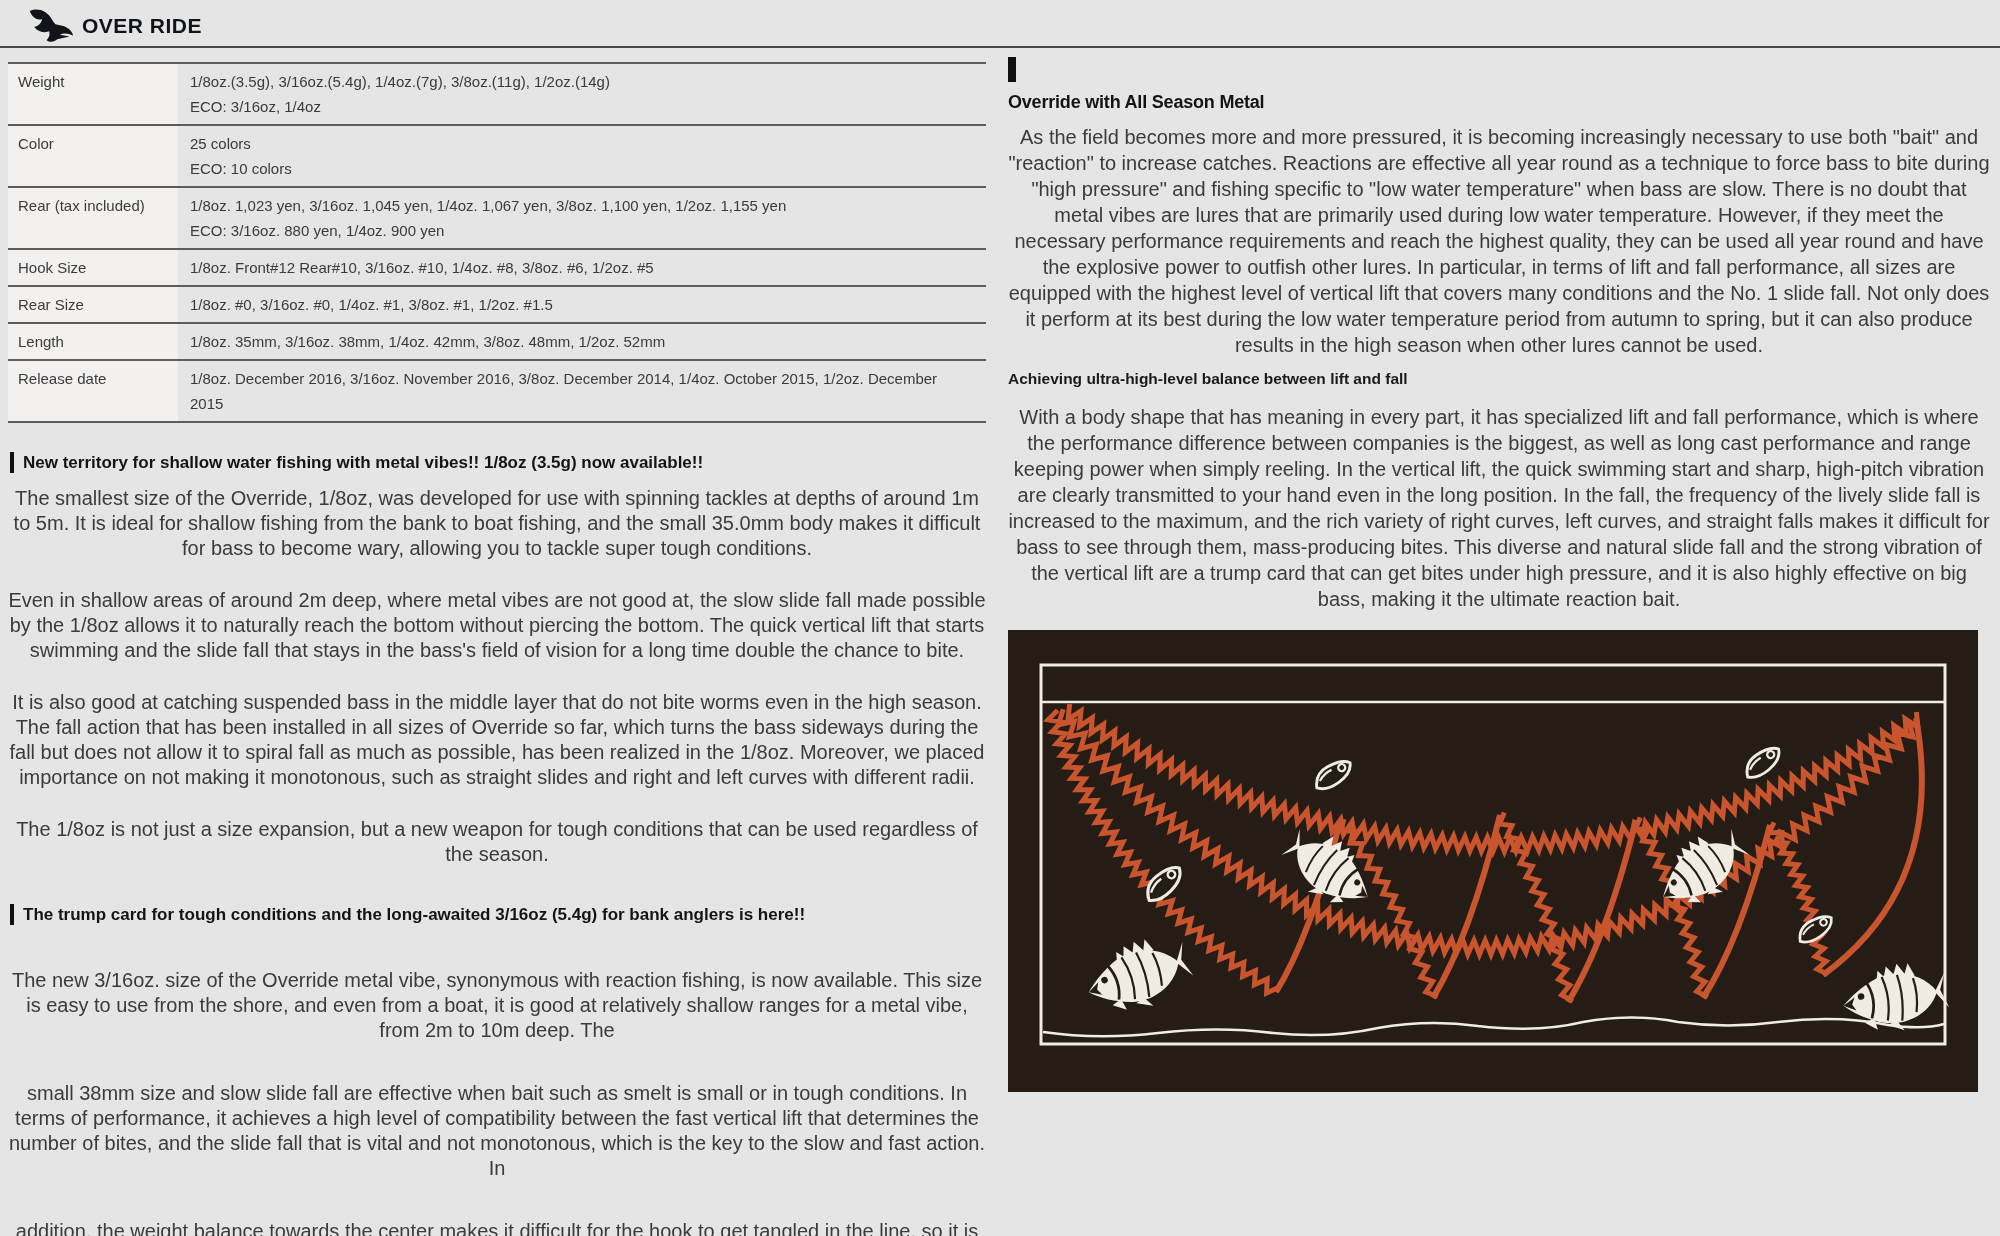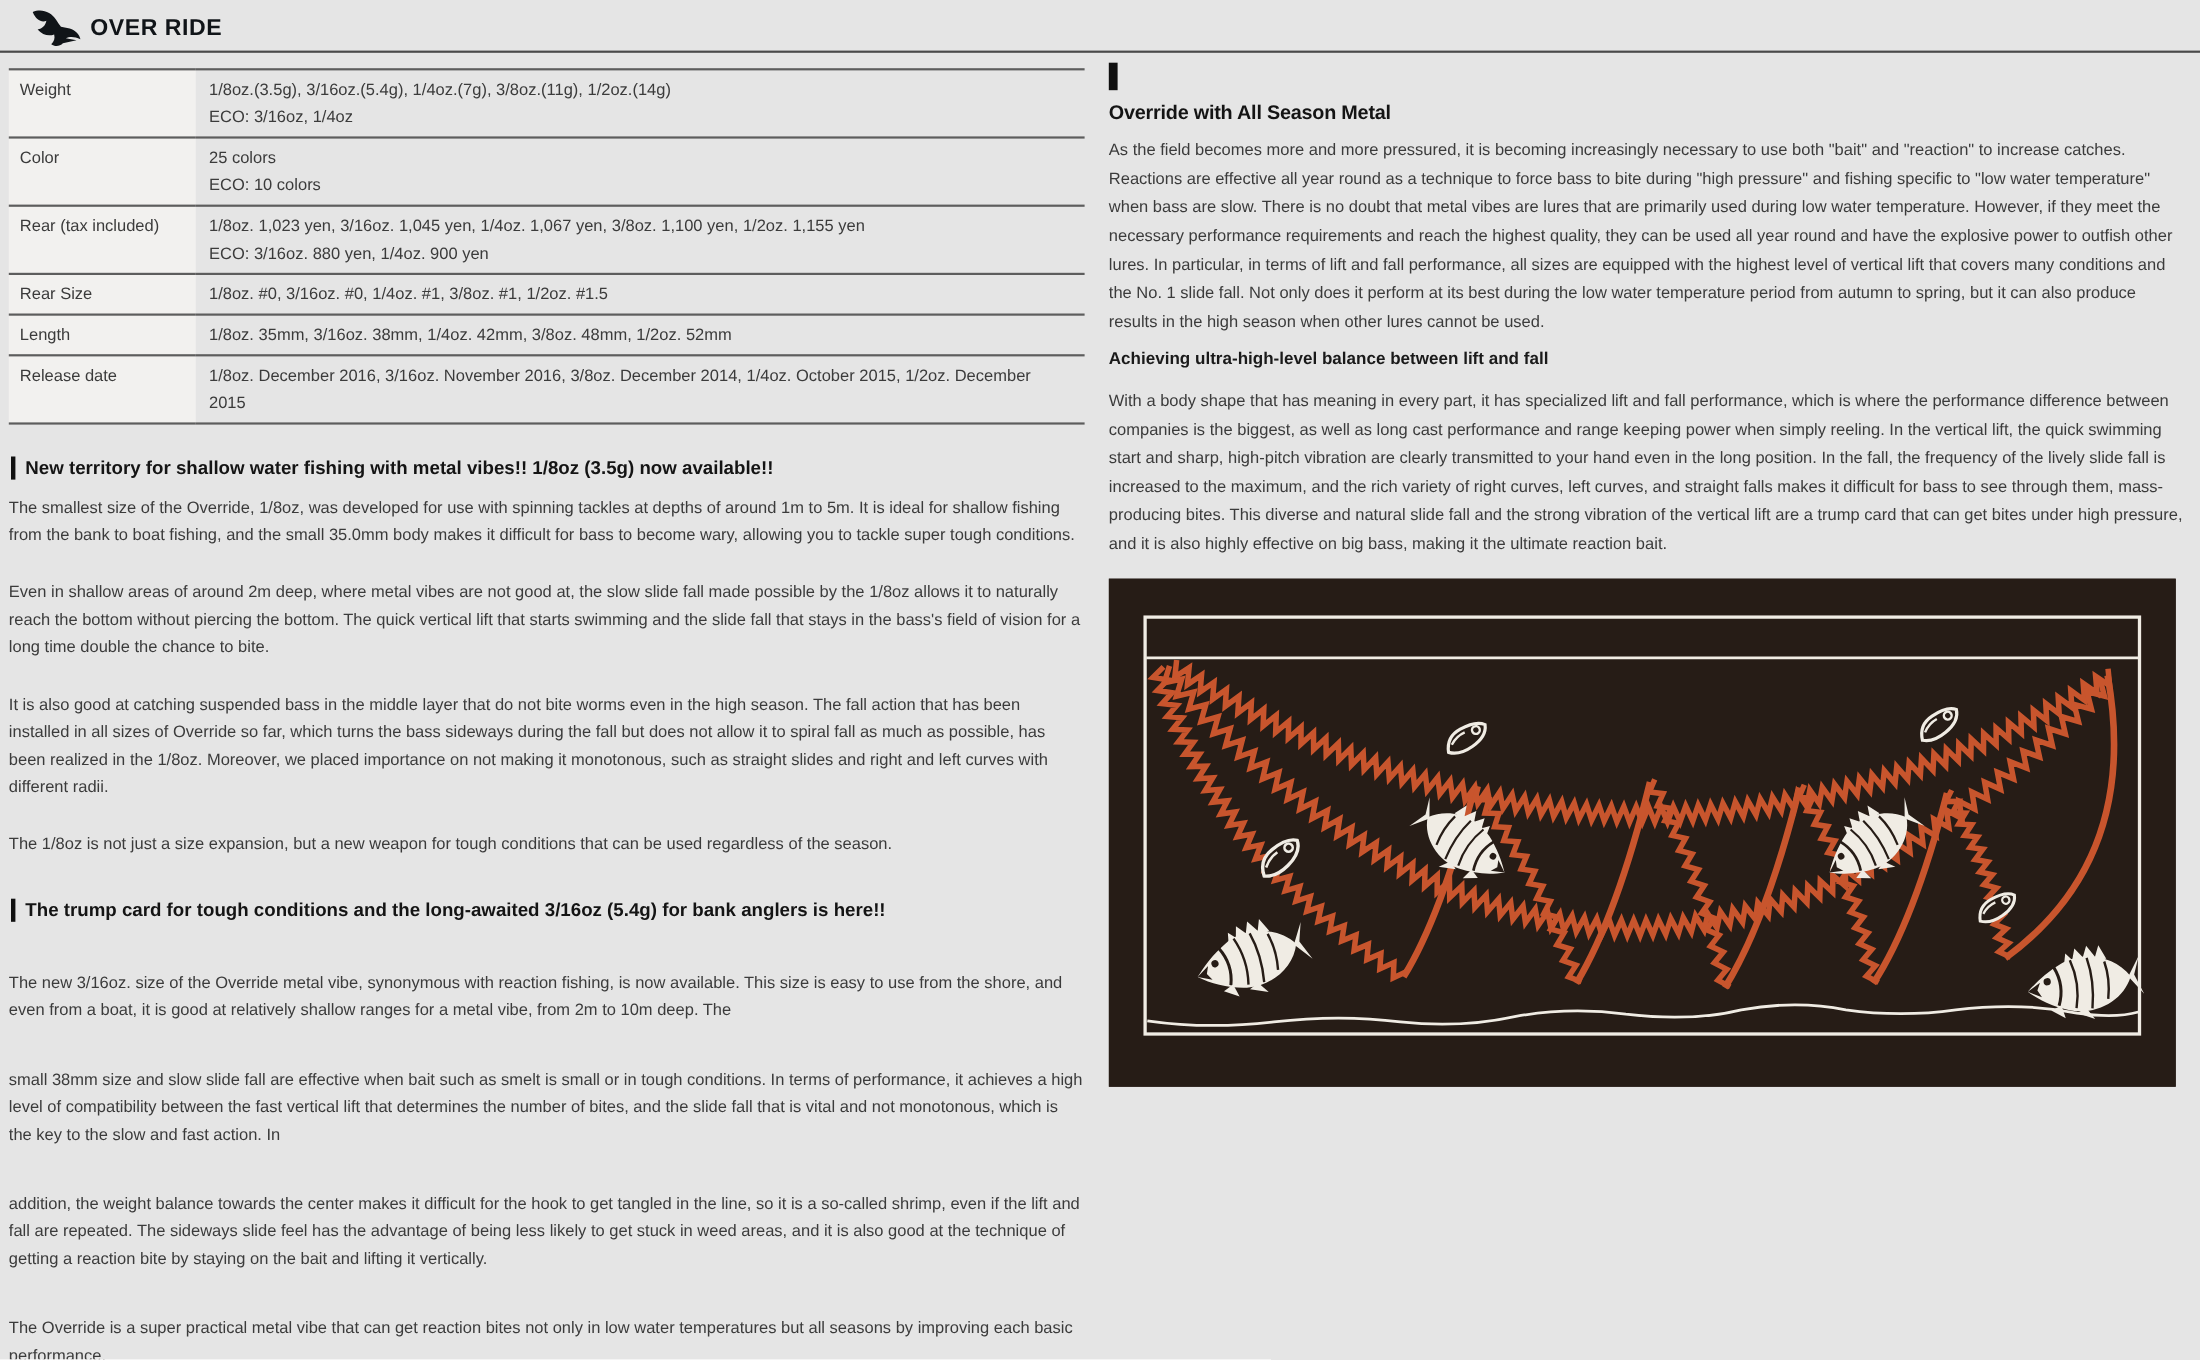--- a/index.html
+++ b/index.html
@@ -25,21 +25,21 @@
 
   
   .sec-h { display:flex; align-items:flex-start; gap:9px; margin:28px 0 0 2px;
            font-size:17px; font-weight:bold; color:#141414; line-height:23px; }
   .hbar { flex:0 0 auto; width:4px; height:21px; background:#101010; margin-top:1px; }
   .hbar.thick { width:8px; height:25px; }
   .col-right .sec-h { margin:0 0 10px 0; font-size:18px; letter-spacing:-0.2px;flex-direction:column; }
   .sub-h { font-size:15.5px; font-weight:bold; color:#1a1a1a; margin:0 0 16px 0; }
 
   
-  .paras p, .col-right p { font-size:15px; margin:0; }
+  .paras p, .col-right p { font-size:20px; margin:0;text-align:center; }
   .col-left  p { line-height:25px; margin-bottom:27px; }
   .col-right p { line-height:26px; }
   #s1-paras { margin-top:12px; }
   #s2-paras { margin-top:42px; }
   #s2-paras p { margin-bottom:38px; }
   .intro-p { margin-bottom:12px !important; }
   .body-p  { margin-bottom:18px !important; }
 
   
   .diagram { width:970px; height:462px; background:var(--diagram-bg,#261c16); margin-top:2px; }
@@ -66,20 +66,24 @@
             <th>Weight</th>
             <td>1/8oz.(3.5g), 3/16oz.(5.4g), 1/4oz.(7g), 3/8oz.(11g), 1/2oz.(14g)<br>ECO: 3/16oz, 1/4oz</td>
           </tr>
           <tr>
             <th>Color</th>
             <td>25 colors<br>ECO: 10 colors</td>
           </tr>
           <tr>
             <th>Rear (tax included)</th>
             <td>1/8oz. 1,023 yen, 3/16oz. 1,045 yen, 1/4oz. 1,067 yen, 3/8oz. 1,100 yen, 1/2oz. 1,155 yen<br>ECO: 3/16oz. 880 yen, 1/4oz. 900 yen</td>
+          </tr>
+          <tr>
+            <th>Hook Size</th>
+            <td>1/8oz. Front#12 Rear#10, 3/16oz. #10, 1/4oz. #8, 3/8oz. #6, 1/2oz. #5</td>
           </tr>
           <tr>
             <th>Rear Size</th>
             <td>1/8oz. #0, 3/16oz. #0, 1/4oz. #1, 3/8oz. #1, 1/2oz. #1.5</td>
           </tr>
           <tr>
             <th>Length</th>
             <td>1/8oz. 35mm, 3/16oz. 38mm, 1/4oz. 42mm, 3/8oz. 48mm, 1/2oz. 52mm</td>
           </tr>
           <tr>

